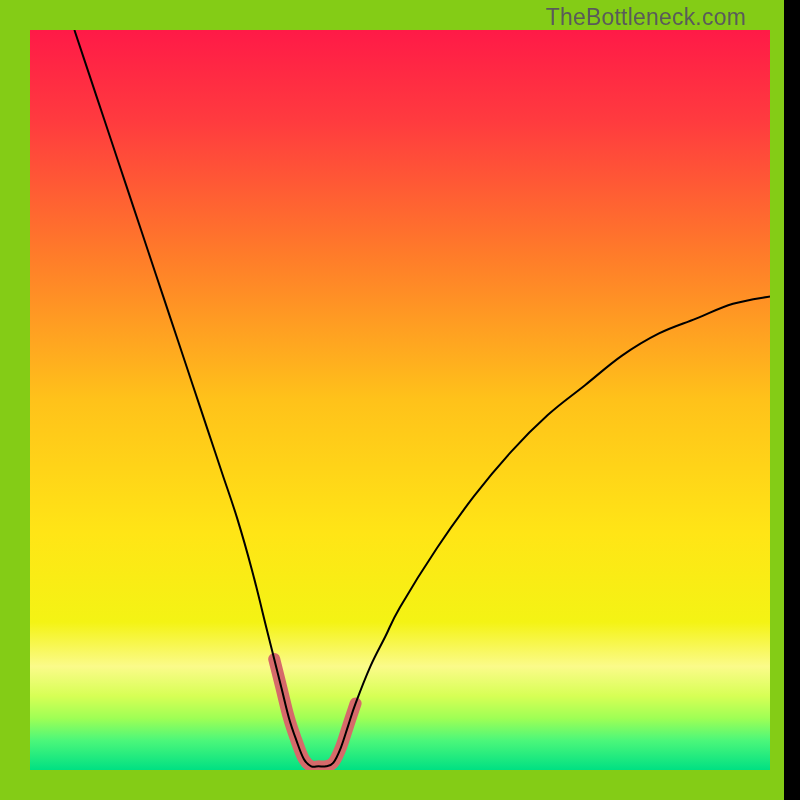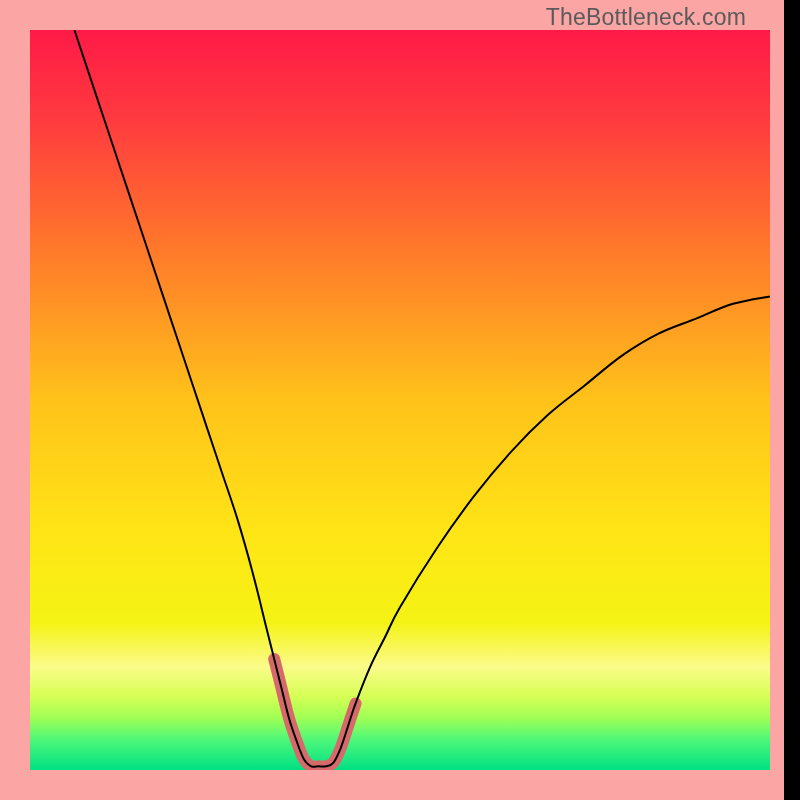--- a/index.html
+++ b/index.html
@@ -10,21 +10,21 @@
     background: #000;
     overflow: hidden;
     font-family: Arial, Helvetica, sans-serif;
   }
   .frame {
     position: absolute;
     left: 0;
     top: 0;
     width: 784px;
     height: 800px;
-    background: #fca5a5;
+    background: #84cc16;
   }
   .plot-area {
     position: absolute;
     left: 30px;
     top: 30px;
     width: 740px;
     height: 740px;
     overflow: hidden;
   }
   .gradient {

